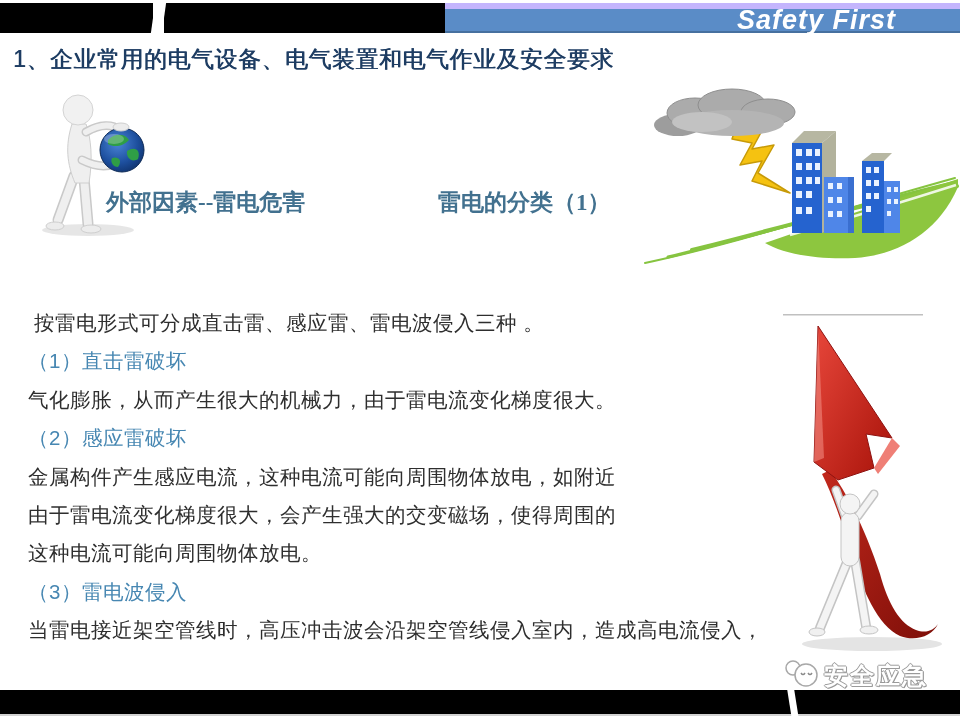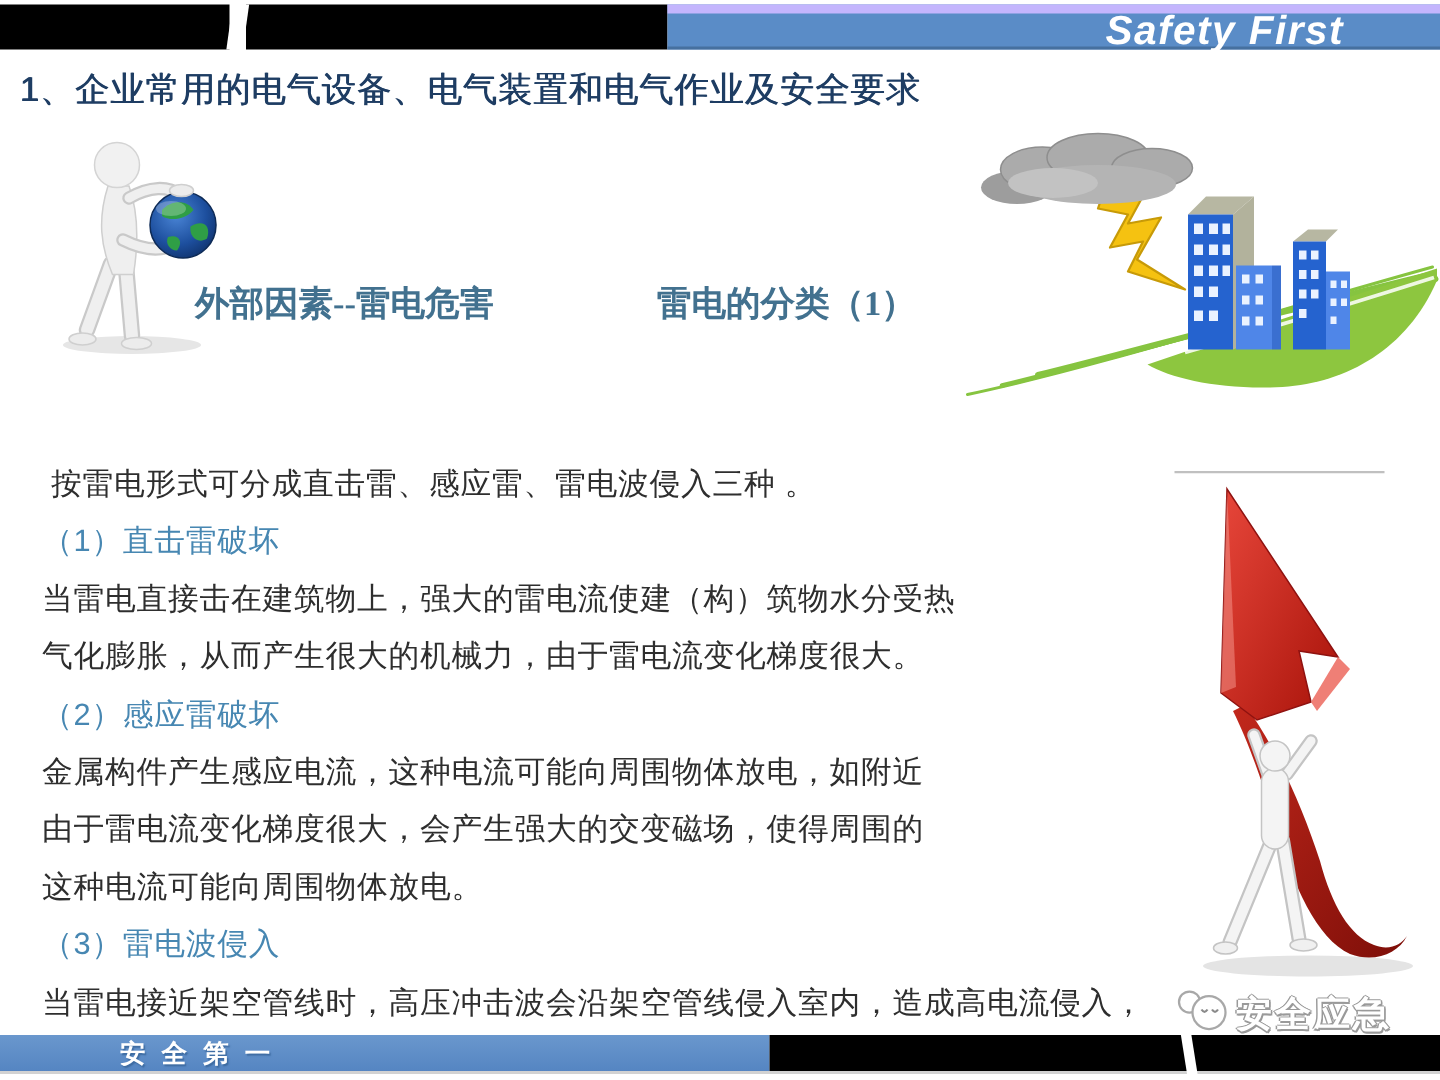--- a/index.html
+++ b/index.html
@@ -25,21 +25,21 @@
   .slide-title{
     position:absolute;top:44px;left:13px;font-size:23px;font-weight:normal;
     color:#1e3d63;letter-spacing:0.5px;text-shadow:0.6px 0 #1e3d63;
     white-space:nowrap;
   }
   
   .subtitle{
     position:absolute;top:187px;font-family:"Liberation Serif", serif;
     font-weight:600;font-size:23px;color:#42718f;white-space:nowrap;
   }
-  .subtitle.left{left:130px;}
+  .subtitle.left{left:106px;}
   .subtitle.right{left:438px;}
   
   .bodytext{
     position:absolute;top:256px;left:28px;width:760px;
     font-size:20.5px;line-height:38.4px;color:#2e2e2e;letter-spacing:0.5px;margin-top:48px;
   }
   .bodytext .line{white-space:nowrap;}
   .bodytext .intro{padding-left:6px;}
   .bodytext .heading{color:#4787b2;}
   
@@ -175,21 +175,20 @@
     <ellipse cx="92" cy="20" rx="34" ry="16" fill="#ababab" stroke="#8e8e8e"></ellipse>
     <ellipse cx="128" cy="27" rx="27" ry="13" fill="#ababab" stroke="#8e8e8e"></ellipse>
     <ellipse cx="92" cy="38" rx="52" ry="13" fill="#b4b4b4"></ellipse>
     <ellipse cx="62" cy="37" rx="30" ry="10" fill="#c2c2c2"></ellipse>
   </g>
 </svg>
 
 <div class="bodytext">
   <div class="line intro">按雷电形式可分成直击雷、感应雷、雷电波侵入三种 。</div>
   <div class="line heading">（1）直击雷破坏</div>
-  <div class="line">当雷电直接击在建筑物上，强大的雷电流使建（构）筑物水分受热</div>
   <div class="line">气化膨胀，从而产生很大的机械力，由于雷电流变化梯度很大。</div>
   <div class="line heading">（2）感应雷破坏</div>
   <div class="line">金属构件产生感应电流，这种电流可能向周围物体放电，如附近</div>
   <div class="line">由于雷电流变化梯度很大，会产生强大的交变磁场，使得周围的</div>
   <div class="line">这种电流可能向周围物体放电。</div>
   <div class="line heading">（3）雷电波侵入</div>
   <div class="line">当雷电接近架空管线时，高压冲击波会沿架空管线侵入室内，造成高电流侵入，</div>
 </div>
 
 <svg class="arrow-art" width="180" height="345" viewBox="0 0 180 345">
@@ -235,18 +234,15 @@
     <circle cx="24" cy="19" r="11" fill="#ffffff" stroke="#a8a8a8" stroke-width="1.5"></circle>
     <path d="M19,17 q2,3 4,0" stroke="#8a8a8a" stroke-width="1.5" fill="none"></path>
     <path d="M26,17 q2,3 4,0" stroke="#8a8a8a" stroke-width="1.5" fill="none"></path>
     <path d="M8,20 q-3,6 1,10" stroke="#ffffff" stroke-width="4" fill="none"></path>
   </svg>
   <span class="watermark-text">安全应急</span>
 </div>
 <div class="leg-slash"></div>
 
 <div class="footer">
-  <div class="footer-blue">
-    <span class="footer-slogan">安 全 第 一</span>
-  </div>
   <div class="footer-black"></div>
 </div>
 <div class="footer-shadow"></div>
 
 </body></html>

